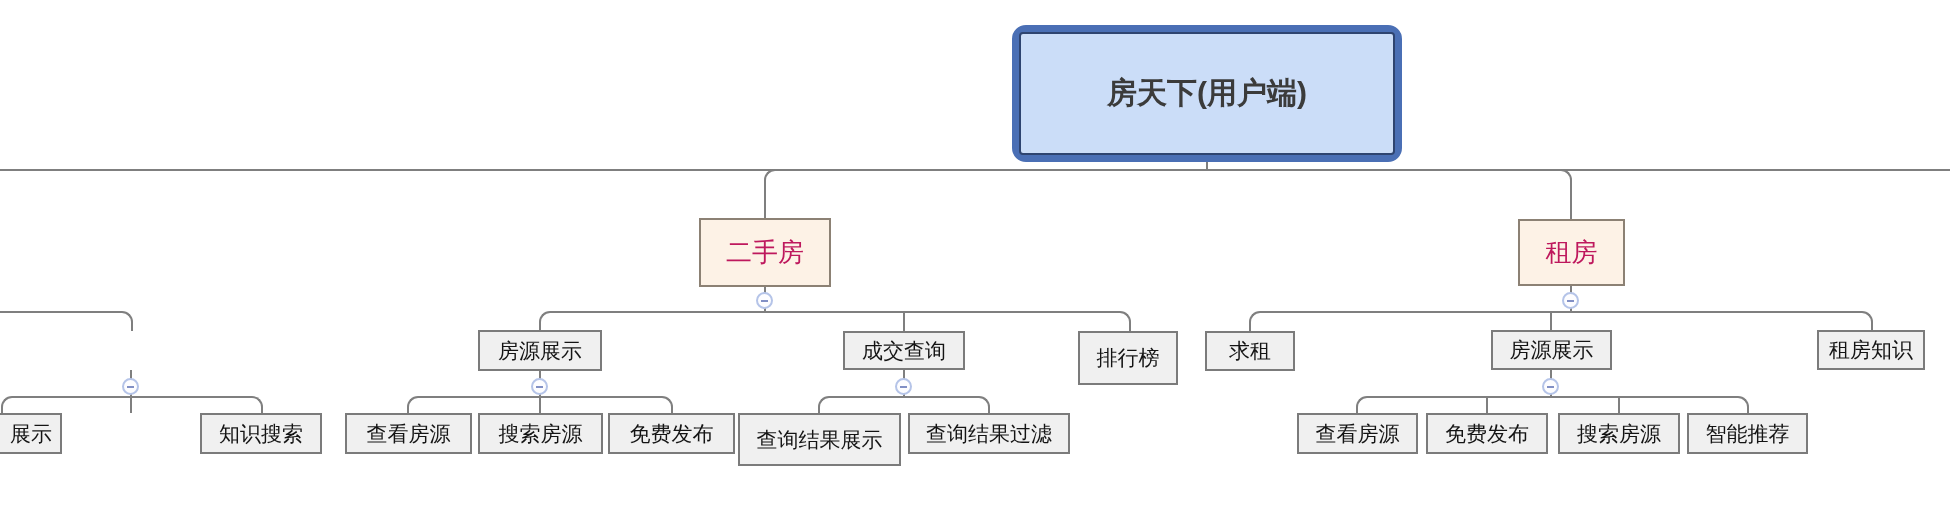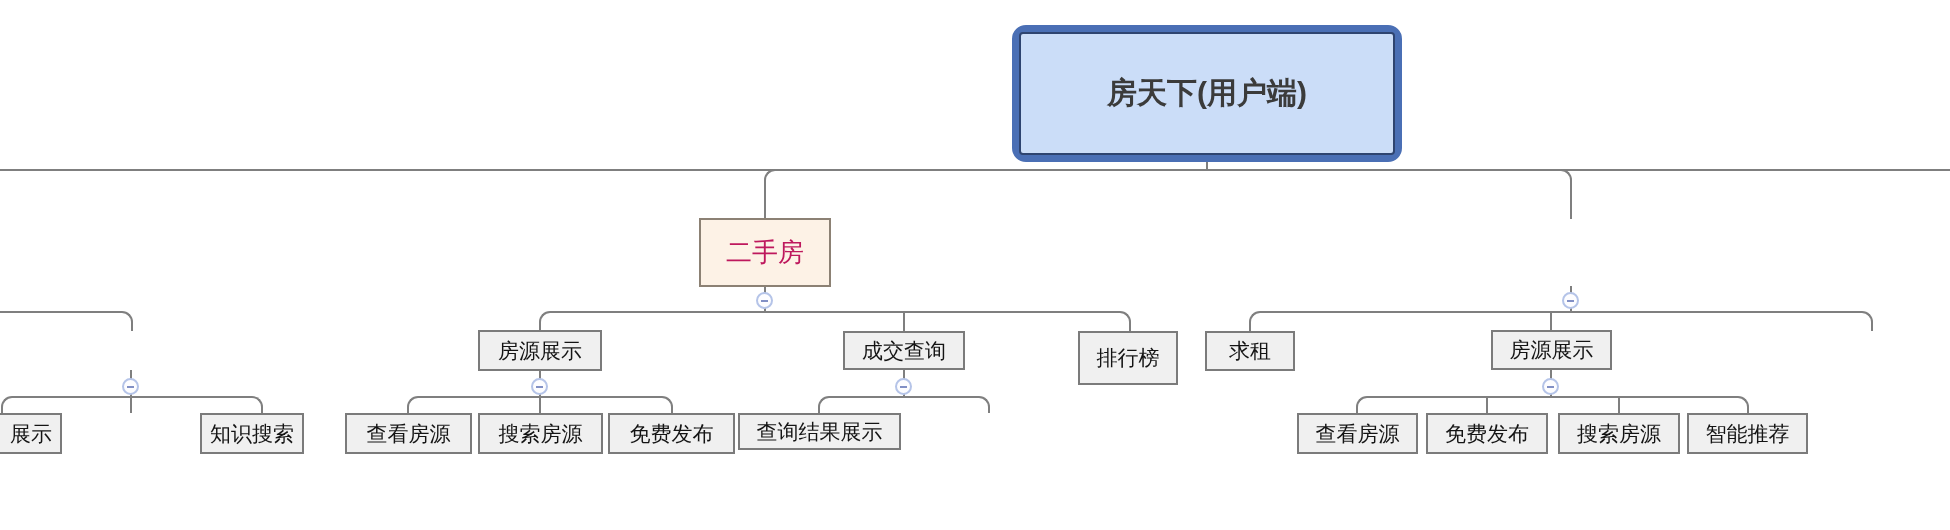--- a/index.html
+++ b/index.html
@@ -38,20 +38,21 @@
   <div class="root-outer">
     <div class="root-inner">房天下(用户端)</div>
   </div>
 
   <div class="corner tl" style="left:764px;top:169px;"></div>
   <div class="v" style="left:764px;top:181px;height:37px;"></div>
   <div class="corner tr" style="left:1559px;top:169px;"></div>
   <div class="v" style="left:1570px;top:181px;height:38px;"></div>
 
   <div class="node branch" style="left:699px;top:218px;width:132px;height:69px;">二手房</div>
+  <div class="node branch" style="left:1518px;top:219px;width:107px;height:67px;">租房</div>
 
   <div class="v" style="left:764px;top:287px;height:25px;"></div>
   <div class="collapse" style="left:756px;top:292px;">
       <div class="bar"></div>
     </div>
   <div class="h" style="left:550px;top:311px;width:570px;"></div>
   <div class="corner tl" style="left:539px;top:311px;"></div>
   <div class="v" style="left:539px;top:322px;height:9px;"></div>
   <div class="corner tr" style="left:1118px;top:311px;"></div>
   <div class="v" style="left:1129px;top:322px;height:9px;"></div>
@@ -70,20 +71,21 @@
 
   <div class="h" style="left:0;top:311px;width:122px;"></div>
   <div class="corner tr" style="left:120px;top:311px;"></div>
   <div class="v" style="left:131px;top:322px;height:9px;"></div>
 
   <div class="node" style="left:478px;top:330px;width:124px;height:41px;">房源展示</div>
   <div class="node" style="left:843px;top:331px;width:122px;height:39px;">成交查询</div>
   <div class="node" style="left:1078px;top:331px;width:100px;height:54px;">排行榜</div>
   <div class="node" style="left:1205px;top:331px;width:90px;height:40px;">求租</div>
   <div class="node" style="left:1491px;top:330px;width:121px;height:40px;">房源展示</div>
+  <div class="node" style="left:1817px;top:330px;width:108px;height:40px;">租房知识</div>
 
   <div class="v" style="left:130px;top:370px;height:27px;"></div>
   <div class="collapse" style="left:122px;top:378px;">
       <div class="bar"></div>
     </div>
   <div class="h" style="left:12px;top:396px;width:240px;"></div>
   <div class="corner tl" style="left:1px;top:396px;"></div>
   <div class="v" style="left:1px;top:407px;height:6px;"></div>
   <div class="corner tr" style="left:250px;top:396px;"></div>
   <div class="v" style="left:261px;top:407px;height:6px;"></div>
@@ -116,26 +118,27 @@
     </div>
   <div class="h" style="left:1368px;top:396px;width:370px;"></div>
   <div class="corner tl" style="left:1356px;top:396px;"></div>
   <div class="v" style="left:1356px;top:407px;height:6px;"></div>
   <div class="corner tr" style="left:1736px;top:396px;"></div>
   <div class="v" style="left:1747px;top:407px;height:6px;"></div>
   <div class="v" style="left:1486px;top:397px;height:16px;"></div>
   <div class="v" style="left:1618px;top:397px;height:16px;"></div>
 
   <div class="node cut" style="left:-63px;top:413px;width:125px;height:41px;">展示</div>
-  <div class="node" style="left:200px;top:413px;width:104px;height:41px;">知识搜索</div>
+  <div class="node" style="left:200px;top:413px;width:122px;height:41px;">知识搜索</div>
 
   <div class="node" style="left:345px;top:413px;width:127px;height:41px;">查看房源</div>
   <div class="node" style="left:478px;top:413px;width:125px;height:41px;">搜索房源</div>
   <div class="node" style="left:608px;top:413px;width:127px;height:41px;">免费发布</div>
 
-  <div class="node" style="left:738px;top:413px;width:163px;height:37px;">查询结果展示</div>
+  <div class="node" style="left:738px;top:413px;width:163px;height:53px;">查询结果展示</div>
+  <div class="node" style="left:908px;top:413px;width:162px;height:41px;">查询结果过滤</div>
 
   <div class="node" style="left:1297px;top:413px;width:121px;height:41px;">查看房源</div>
   <div class="node" style="left:1426px;top:413px;width:122px;height:41px;">免费发布</div>
   <div class="node" style="left:1558px;top:413px;width:122px;height:41px;">搜索房源</div>
   <div class="node" style="left:1687px;top:413px;width:121px;height:41px;">智能推荐</div>
 
 </div>
 
 </body></html>

